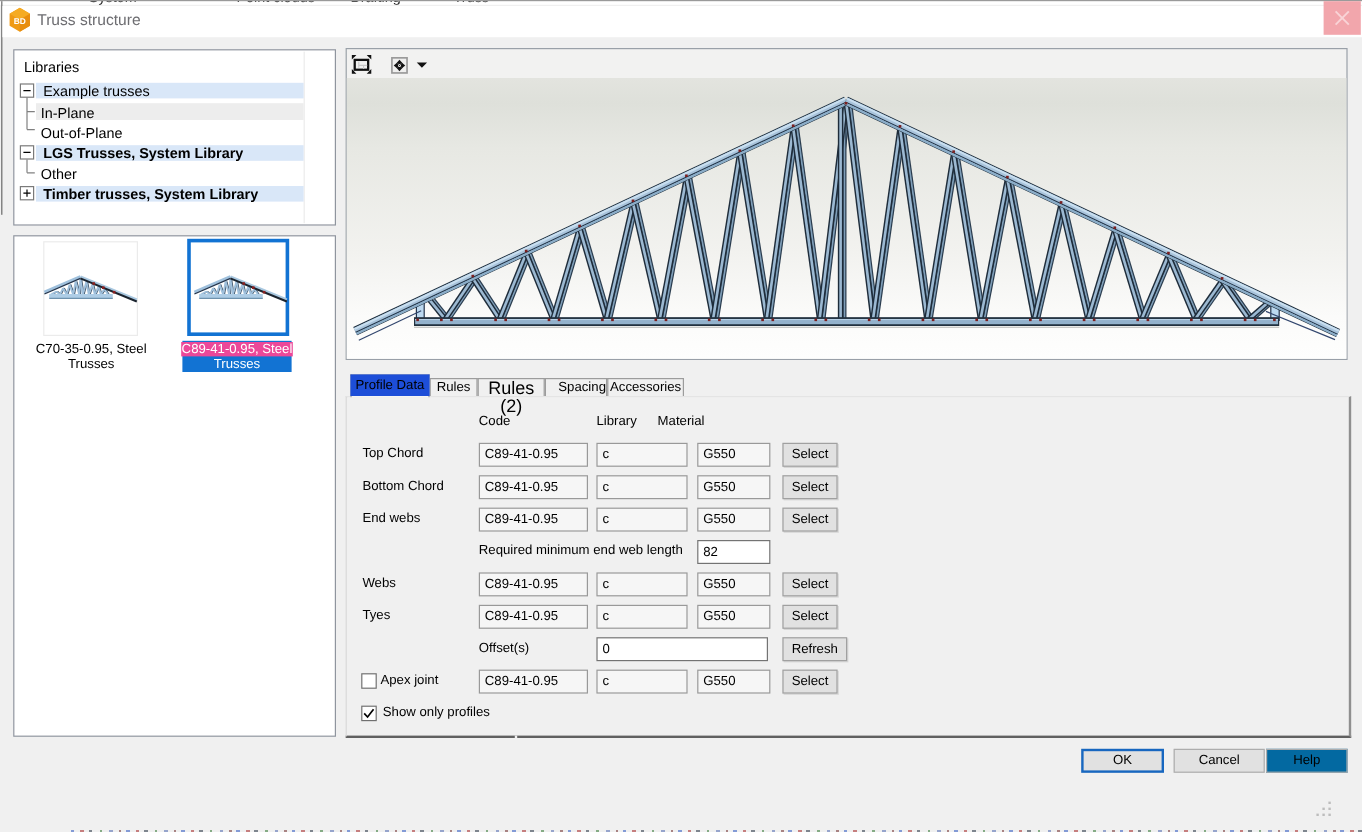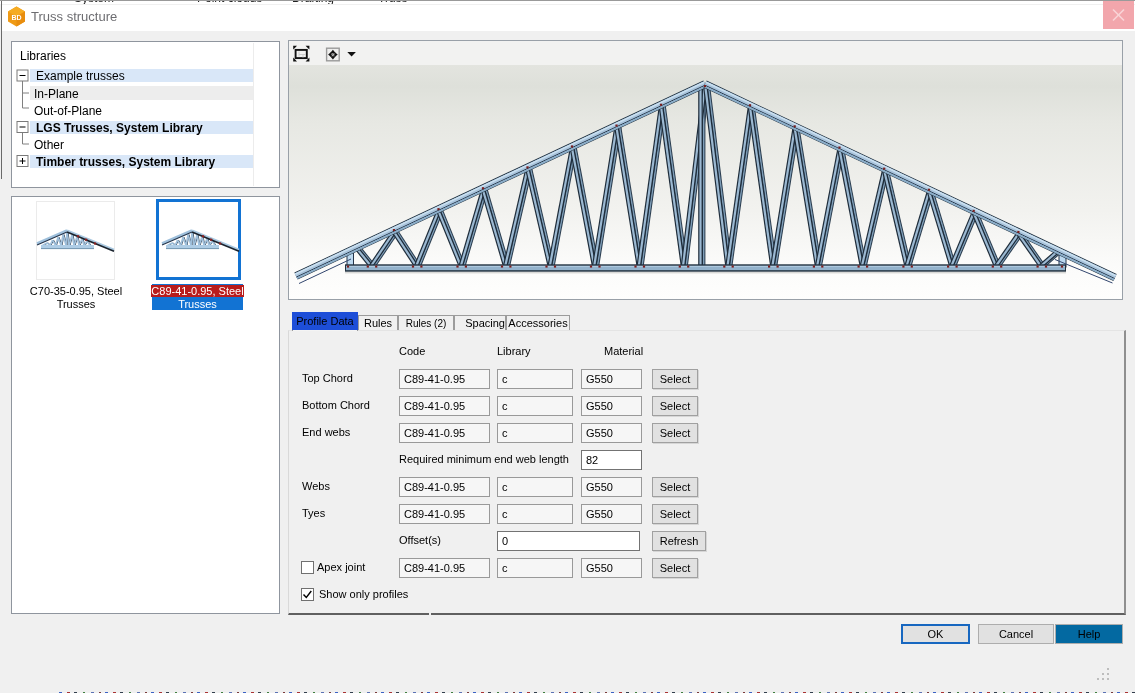--- a/index.html
+++ b/index.html
@@ -154,21 +154,21 @@
     <line x1="162.0" y1="243.5" x2="192.0" y2="230.5" stroke="#9fc0dc" stroke-width="2.6" stroke-linecap="butt"></line>
     <line x1="162.0" y1="245.0" x2="192.0" y2="232.0" stroke="#24344a" stroke-width="1.1" stroke-linecap="butt"></line>
     <line x1="192.0" y1="230.5" x2="239.0" y2="249.8" stroke="#a9c8e0" stroke-width="2.2" stroke-linecap="butt"></line>
     <line x1="192.0" y1="232.0" x2="239.0" y2="251.3" stroke="#1a232e" stroke-width="1.7" stroke-linecap="butt"></line>
     <rect x="202.0" y="235.2" width="2.2" height="2.2" fill="#8a2020"></rect>
     <rect x="210.0" y="238.6" width="2.2" height="2.2" fill="#8a2020"></rect>
     <rect x="219.0" y="242.4" width="2.2" height="2.2" fill="#8a2020"></rect>
   </svg>
 <div class="abs" style="left:20px;top:285px;width:112px;text-align:center;font-size:11px;line-height:12.5px">C70-35-0.95, Steel<br>Trusses</div>
 <div class="abs" style="left:152px;top:284px;width:91px;height:26px;background:#1273d3"></div>
-<div class="abs" style="left:130px;top:285px;width:135px;text-align:center;font-size:11px;line-height:12.5px;color:#fff"><span style="background:#b91c1c">C89-41-0.95, Steel</span><br><span style="background:#1273d3">Trusses</span></div>
+<div class="abs" style="left:130px;top:285px;width:135px;text-align:center;font-size:11px;line-height:12.5px;color:#fff"><span style="background:#ec4899">C89-41-0.95, Steel</span><br><span style="background:#1273d3">Trusses</span></div>
 
 <div class="abs" style="left:288px;top:40px;width:835px;height:260px;border:1px solid #99a0a8;background:#f2f2f1"></div>
 <div class="abs" style="left:289px;top:65px;width:833px;height:234px;background:linear-gradient(#e3e4df 0%,#dee0da 9%,#e7e8e3 25%,#f2f2ef 62%,#fbfbfa 85%,#fefefd 100%)"></div>
 <svg class="abs" style="left:289px;top:41px" width="833" height="258" viewBox="289 41 833 258">
 <g fill="#111">
 <path d="M293.2 49.6 v-3.8 h3.8 l-1.4 1.4 -1 1 z"></path>
 <path d="M309.4 49.6 v-3.8 h-3.8 l1.4 1.4 1 1 z"></path>
 <path d="M293.2 57.6 v3.8 h3.8 l-1.4 -1.4 -1 -1 z"></path>
 <path d="M309.4 57.6 v3.8 h-3.8 l1.4 -1.4 1 -1 z"></path>
 </g>
@@ -383,27 +383,27 @@
     <rect x="1044.9" y="265.5" width="2.2" height="2.1" fill="#7c1f1f"></rect>
     <rect x="346.9" y="265.5" width="2.2" height="2.1" fill="#7c1f1f"></rect>
     <rect x="1060.9" y="265.5" width="2.2" height="2.1" fill="#7c1f1f"></rect>
 </svg>
 
 <div class="abs" style="left:287.5px;top:330px;width:838px;height:285px;border-top:1px solid #e4e4e4;border-left:1px solid #d9d9d9;border-right:2px solid #8f8f8f;border-bottom:2px solid #606060"></div>
 <div class="abs" style="left:429px;top:613px;width:2px;height:2.5px;background:#f0f0f0"></div>
 <div class="abs" style="left:292px;top:312px;width:66px;height:19px;background:#f4f4f4;border:1px solid #9c9c9c;border-bottom:none;z-index:2"></div>
 <div class="abs" style="left:292px;top:312px;width:66px;height:18px;font-size:11px;text-align:center;line-height:18px;background:#1d4ed8;z-index:3">Profile Data</div>
 <div class="abs" style="left:358px;top:315px;width:40px;height:15px;border:1px solid #9c9c9c;border-bottom:none;font-size:11px;text-align:center;line-height:15px">Rules</div>
-<div class="abs" style="left:398px;top:315px;width:56px;height:15px;border:1px solid #9c9c9c;border-bottom:none;font-size:10px;text-align:center;line-height:15px">Rules (2)</div>
+<div class="abs" style="left:398px;top:315px;width:56px;height:15px;border:1px solid #9c9c9c;border-bottom:none;font-size:15px;text-align:center;line-height:15px">Rules (2)</div>
 <div class="abs" style="left:454px;top:315px;width:52px;height:15px;border:1px solid #9c9c9c;border-bottom:none;font-size:11px;text-align:right;line-height:15px">Spacing</div>
 <div class="abs" style="left:506px;top:315px;width:64px;height:15px;border:1px solid #9c9c9c;border-bottom:none;font-size:11px;text-align:center;line-height:15px">Accessories</div>
 
 <div class="abs" style="left:399px;top:345px;font-size:11px">Code</div>
 <div class="abs" style="left:497px;top:345px;font-size:11px">Library</div>
-<div class="abs" style="left:604px;top:345px;font-size:11px">Material</div>
+<div class="abs" style="left:548px;top:345px;font-size:11px">Material</div>
 <div class="abs" style="left:302px;top:372px;font-size:11px">Top Chord</div>
 <div class="abs" style="left:399px;top:369px;width:91px;height:20px;background:#f6f6f6;border:1px solid #999;font-size:11px;line-height:18px;padding-left:4px">C89-41-0.95</div>
 <div class="abs" style="left:497px;top:369px;width:76px;height:20px;background:#f6f6f6;border:1px solid #999;font-size:11px;line-height:18px;padding-left:4px">c</div>
 <div class="abs" style="left:581px;top:369px;width:61px;height:20px;background:#f6f6f6;border:1px solid #999;font-size:11px;line-height:18px;padding-left:4px">G550</div>
 <div class="abs" style="left:652px;top:369px;width:46px;height:20px;background:#e1e1e1;border:1px solid #a0a0a0;box-shadow:1px 1px 0 #d6d6d6;font-size:11px;text-align:center;line-height:18px">Select</div>
 <div class="abs" style="left:302px;top:399px;font-size:11px">Bottom Chord</div>
 <div class="abs" style="left:399px;top:396px;width:91px;height:20px;background:#f6f6f6;border:1px solid #999;font-size:11px;line-height:18px;padding-left:4px">C89-41-0.95</div>
 <div class="abs" style="left:497px;top:396px;width:76px;height:20px;background:#f6f6f6;border:1px solid #999;font-size:11px;line-height:18px;padding-left:4px">c</div>
 <div class="abs" style="left:581px;top:396px;width:61px;height:20px;background:#f6f6f6;border:1px solid #999;font-size:11px;line-height:18px;padding-left:4px">G550</div>
 <div class="abs" style="left:652px;top:396px;width:46px;height:20px;background:#e1e1e1;border:1px solid #a0a0a0;box-shadow:1px 1px 0 #d6d6d6;font-size:11px;text-align:center;line-height:18px">Select</div>

